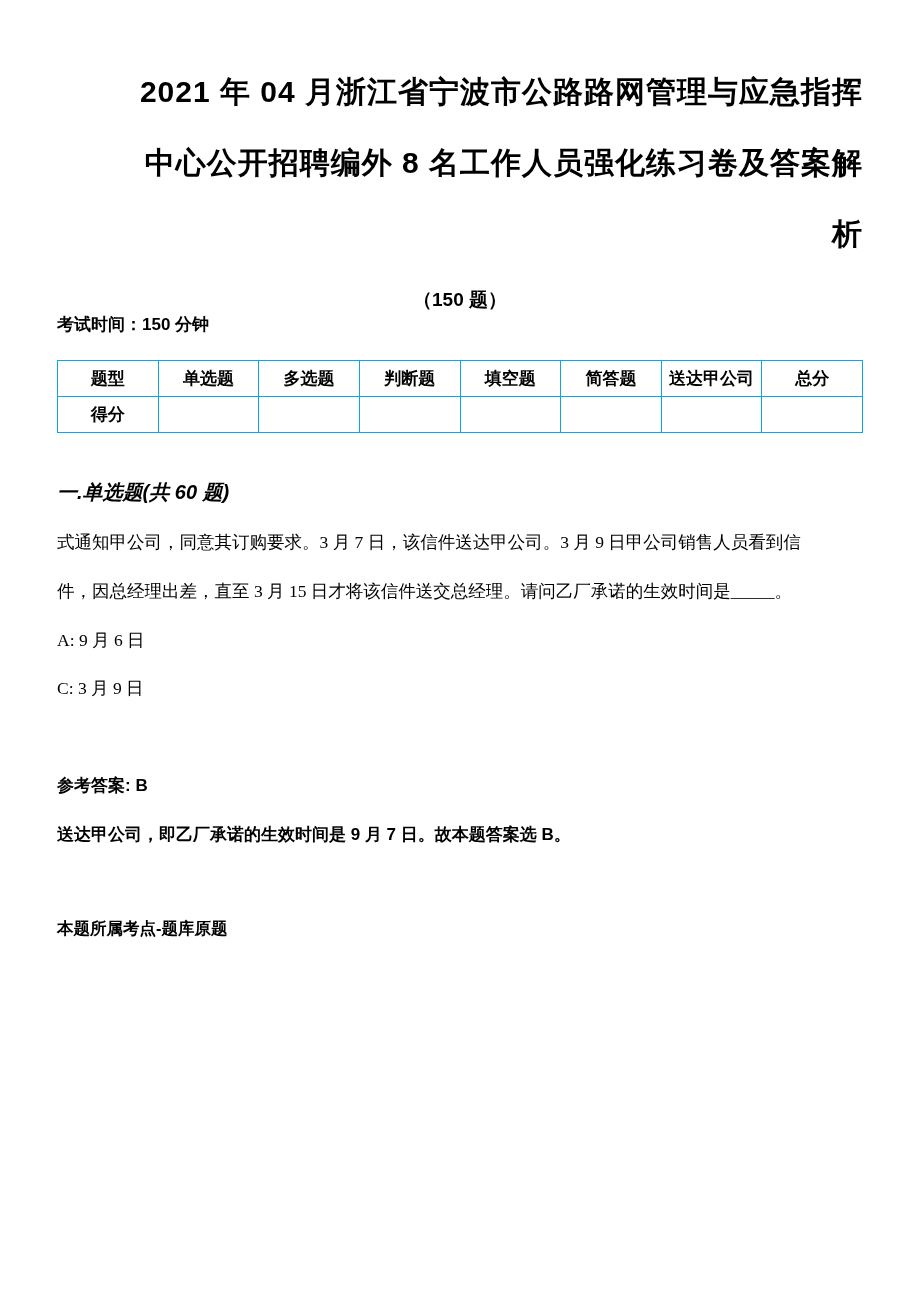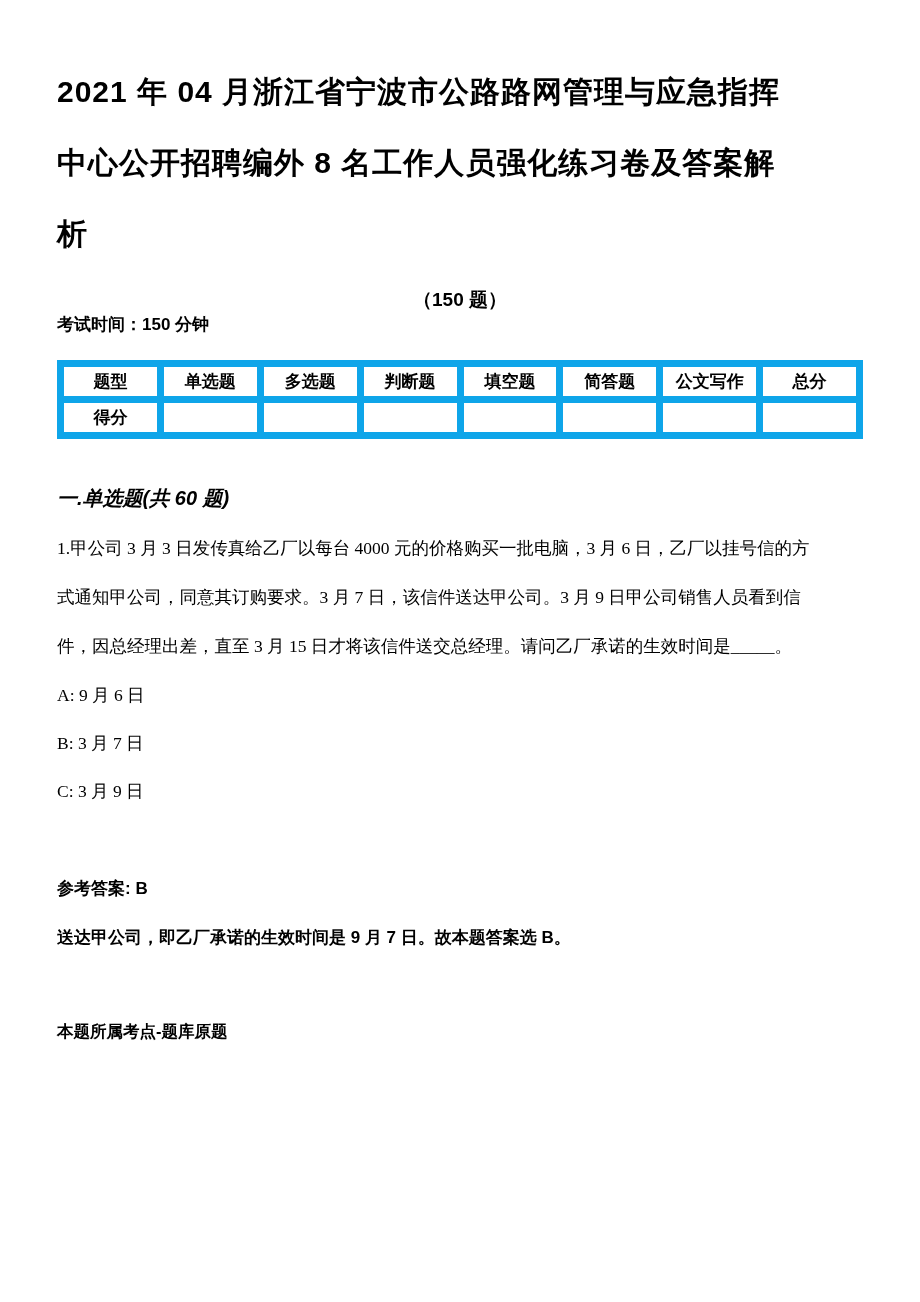--- a/index.html
+++ b/index.html
@@ -8,39 +8,39 @@
     background: #ffffff;
     color: #000000;
     font-family: "Liberation Sans", sans-serif;
     overflow: hidden;
   }
   .page { width: 920px; height: 1302px; padding: 0 57px; }
 
   .title-block { padding-top: 56px; }
   .title-line {
     font-size: 30px; line-height: 71px;
-    font-weight: 700; text-align: left;
+    font-weight: 700; text-align: right;
     font-family: "Liberation Sans", sans-serif;
     letter-spacing: 1px;
   }
   .subtitle {
     margin-top: 18px; font-size: 19px; line-height: 25px;
     font-weight: 700; text-align: center;
   }
   .exam-time {
     font-size: 17px; line-height: 25px; font-weight: 700;
     text-align: left;
   }
 
   table.score-table {
     margin-top: 23px; width: 100%;
     border-collapse: collapse; table-layout: fixed;
   }
   .score-table th, .score-table td {
-    border: 7px solid #0ea5e9;
+    border: 1px solid #0ea5e9;
     height: 36px;
     text-align: center; vertical-align: middle;
     font-size: 17px; font-weight: 700;
     font-family: "Liberation Sans", sans-serif;
   }
 
   .section-heading {
     margin-top: 44px; font-size: 20px; line-height: 30px;
     font-weight: 700; text-align: left; font-style: italic;
   }
@@ -86,47 +86,45 @@
 
   <table class="score-table">
     <tbody>
         <tr>
       <th>题型</th>
       <th>单选题</th>
       <th>多选题</th>
       <th>判断题</th>
       <th>填空题</th>
       <th>简答题</th>
-      <th>公文写作</th>
+      <th>送达甲公司</th>
       <th>总分</th>
     </tr>
     <tr>
       <td>得分</td>
       <td></td>
       <td></td>
       <td></td>
       <td></td>
       <td></td>
       <td></td>
       <td></td>
     </tr>
   </tbody>
     </table>
 
   <div class="section-heading">一.单选题(共 60 题)</div>
 
   <div class="question">
-    <div class="q-line">1.甲公司 3 月 3 日发传真给乙厂以每台 4000 元的价格购买一批电脑，3 月 6 日，乙厂以挂号信的方</div>
     <div class="q-line">式通知甲公司，同意其订购要求。3 月 7 日，该信件送达甲公司。3 月 9 日甲公司销售人员看到信</div>
     <div class="q-line">件，因总经理出差，直至 3 月 15 日才将该信件送交总经理。请问乙厂承诺的生效时间是_____。</div>
   </div>
 
   <div class="options">
     <div class="option">A: 9 月 6 日</div>
-    <div class="option">B: 3 月 7 日</div>
     <div class="option">C: 3 月 9 日</div>
   </div>
 
   <div class="answer">参考答案: B</div>
 
   <div class="explanation">
     <div class="e-line">送达甲公司，即乙厂承诺的生效时间是 9 月 7 日。故本题答案选 B。</div>
   </div>
 
   <div class="note">本题所属考点-题库原题</div>

